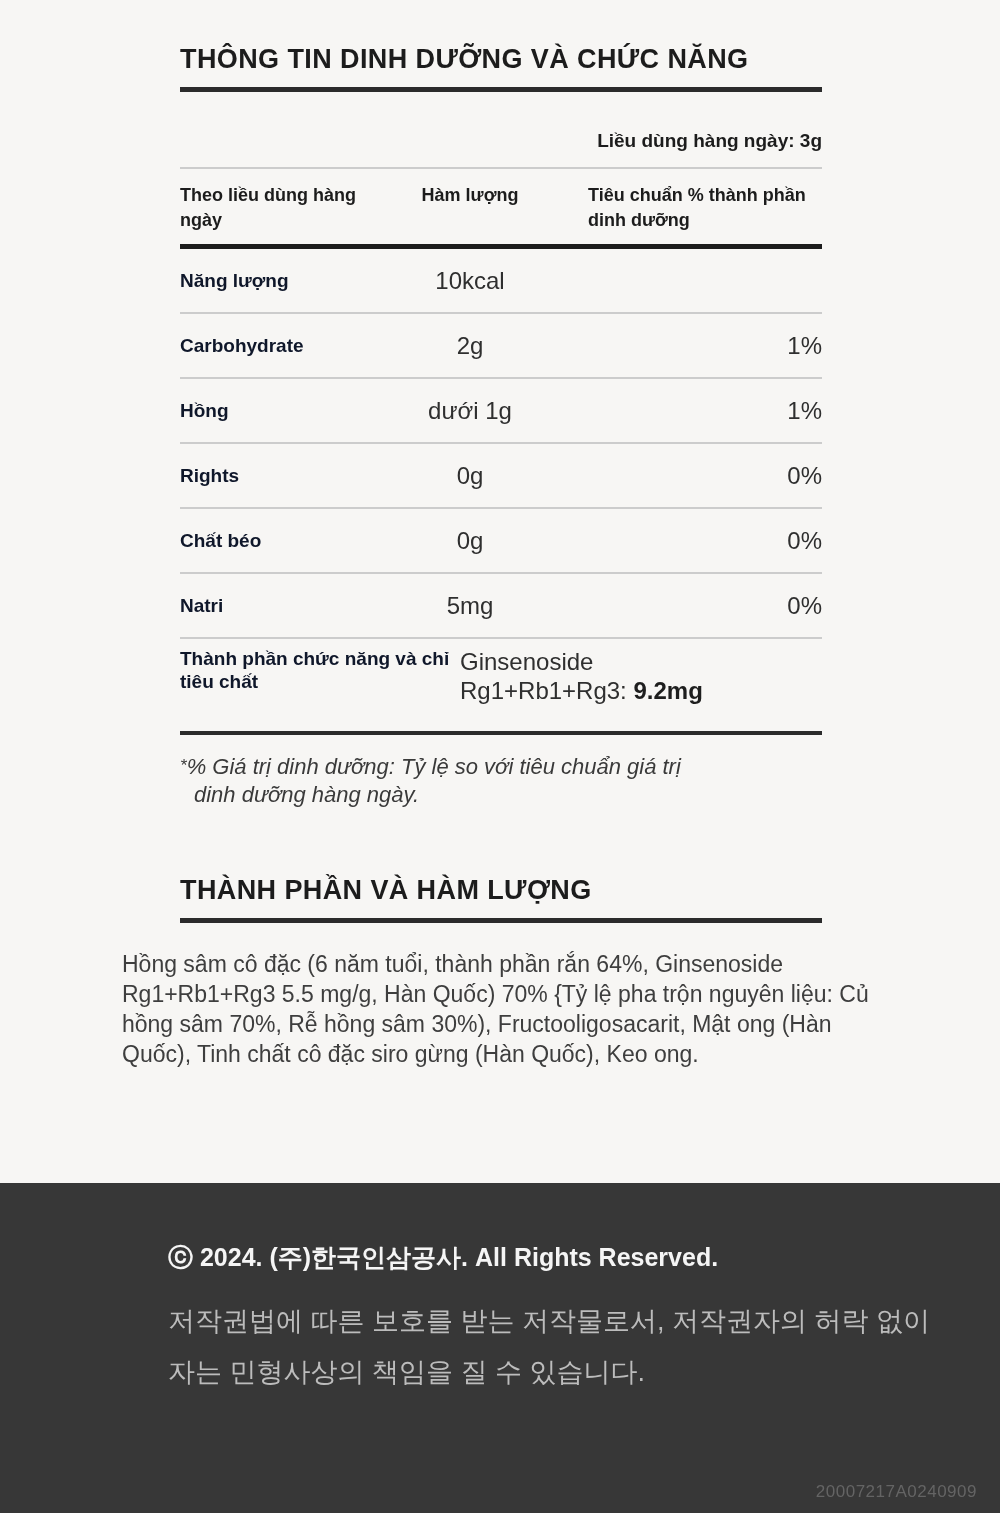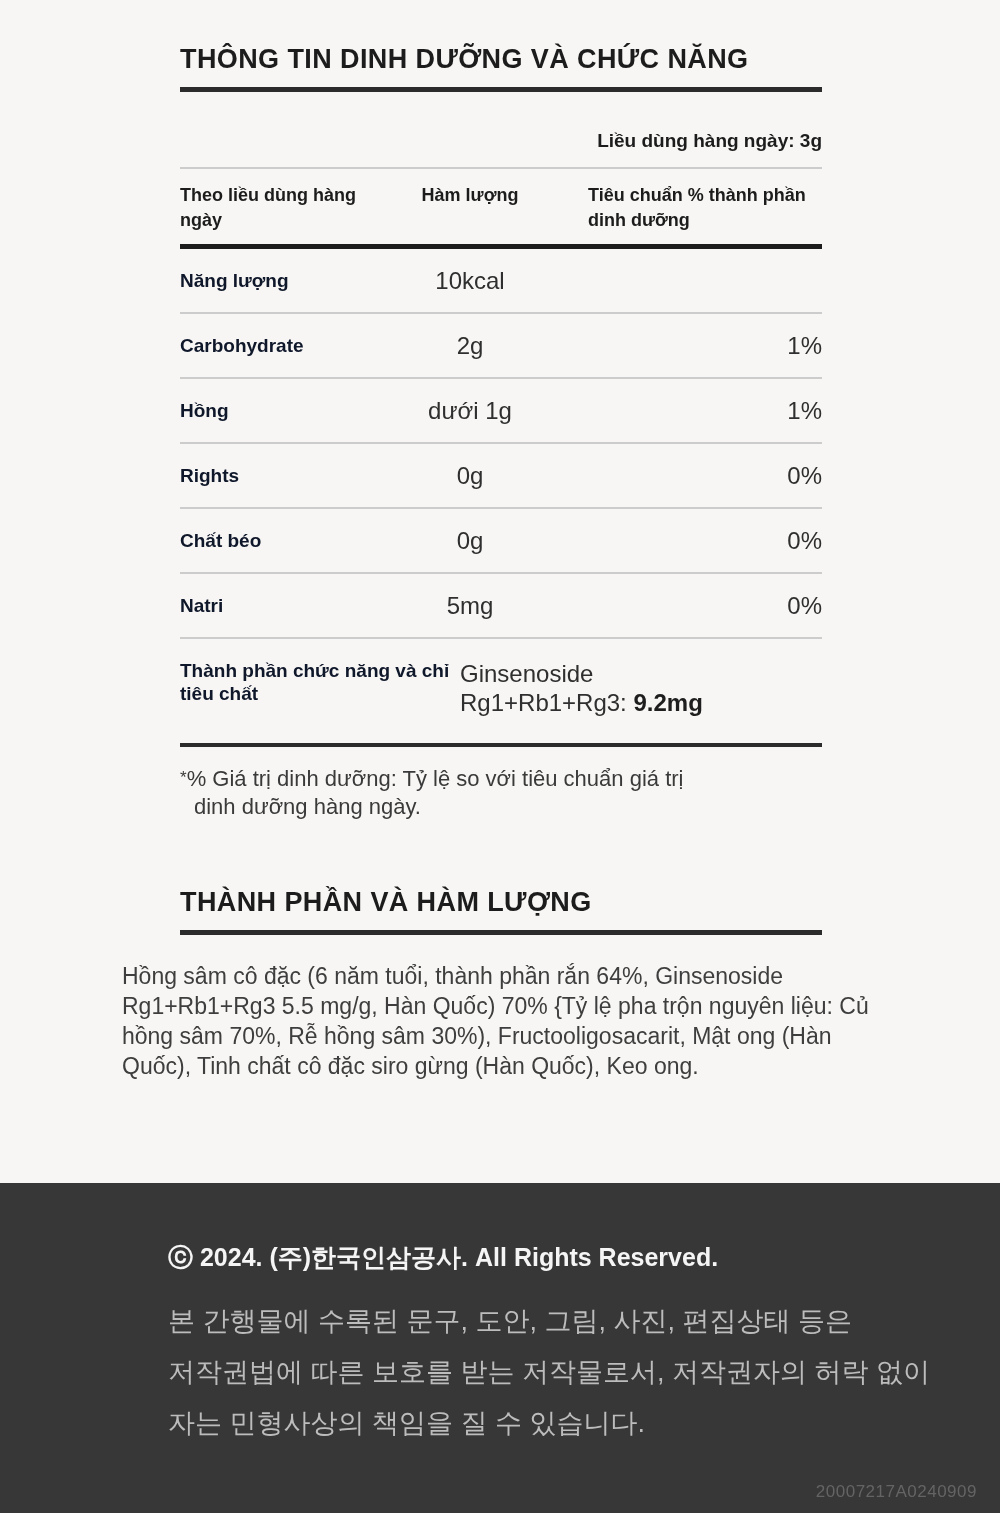--- a/index.html
+++ b/index.html
@@ -22,26 +22,26 @@
   .nt-header .h.c2 { text-align:center; }
   .nt-header .h.c3 { padding-left:28px; }
   .header-rule { height:5px; background:#1c1c1c; }
 
   .nt-row { display:grid; grid-template-columns:200px 180px 1fr; align-items:center;
             height:65px; border-bottom:2px solid #cccccc; }
   .nt-row .label { font-size:19px; font-weight:bold; color:#0f172a; line-height:23px; }
   .nt-row .amount { font-size:24px; color:#2f2f2f; text-align:center; }
   .nt-row .pct { font-size:24px; color:#2f2f2f; text-align:right; }
 
-  .nt-row.func { grid-template-columns:280px 1fr; height:auto; padding:20px 0 26px 0;
+  .nt-row.func { grid-template-columns:280px 1fr; height:auto; padding:8px 0 26px 0;
                  border-bottom:4px solid #2b2b2b; align-items:flex-start; }
   .nt-row.func .amount { text-align:left; line-height:29px; }
   .nt-row.func .amount b { color:#1e1e1e; }
 
-  .footnote { margin-top:17px; font-size:22px; color:#3a3a3a; line-height:28px; }
+  .footnote { margin-top:17px; font-size:22px; color:#3a3a3a; line-height:28px;font-style:italic; }
   .footnote .star { font-size:17px; vertical-align:3px; }
   .footnote .l2 { padding-left:14px; }
 
   .s2-title { padding-top:64px; }
 
   .s2-body { margin:26px 110px 0 122px; font-size:23px; line-height:30px; color:#3e3e3e; }
 
   .footer { position:absolute; left:0; bottom:0; width:1000px; height:330px; background:#373737; }
   .footer .copyright { margin:58px 0 0 168px; font-size:25px; font-weight:bold; color:#f5f5f5; }
   .footer .notice { margin:22px 0 0 168px; font-size:27px; line-height:51px; color:#bcbcbc; }
@@ -115,20 +115,19 @@
 
     <div class="section-title s2-title">THÀNH PHẦN VÀ HÀM LƯỢNG</div>
     <div class="title-rule"></div>
   </div>
 
   <div class="s2-body">Hồng sâm cô đặc (6 năm tuổi, thành phần rắn 64%, Ginsenoside Rg1+Rb1+Rg3 5.5 mg/g, Hàn Quốc) 70% {Tỷ lệ pha trộn nguyên liệu: Củ hồng sâm 70%, Rễ hồng sâm 30%), Fructooligosacarit, Mật ong (Hàn Quốc), Tinh chất cô đặc siro gừng (Hàn Quốc), Keo ong.</div>
 
   <div class="footer">
     <div class="copyright">ⓒ 2024. (주)한국인삼공사. All Rights Reserved.</div>
     <div class="notice">
-      <div>본 간행물에 수록된 문구, 도안, 그림, 사진, 편집상태 등은</div>
       <div>저작권법에 따른 보호를 받는 저작물로서, 저작권자의 허락 없이</div>
       <div>자는 민형사상의 책임을 질 수 있습니다.</div>
     </div>
     <div class="code">20007217A0240909</div>
   </div>
 
 </div>
 
 </body></html>

